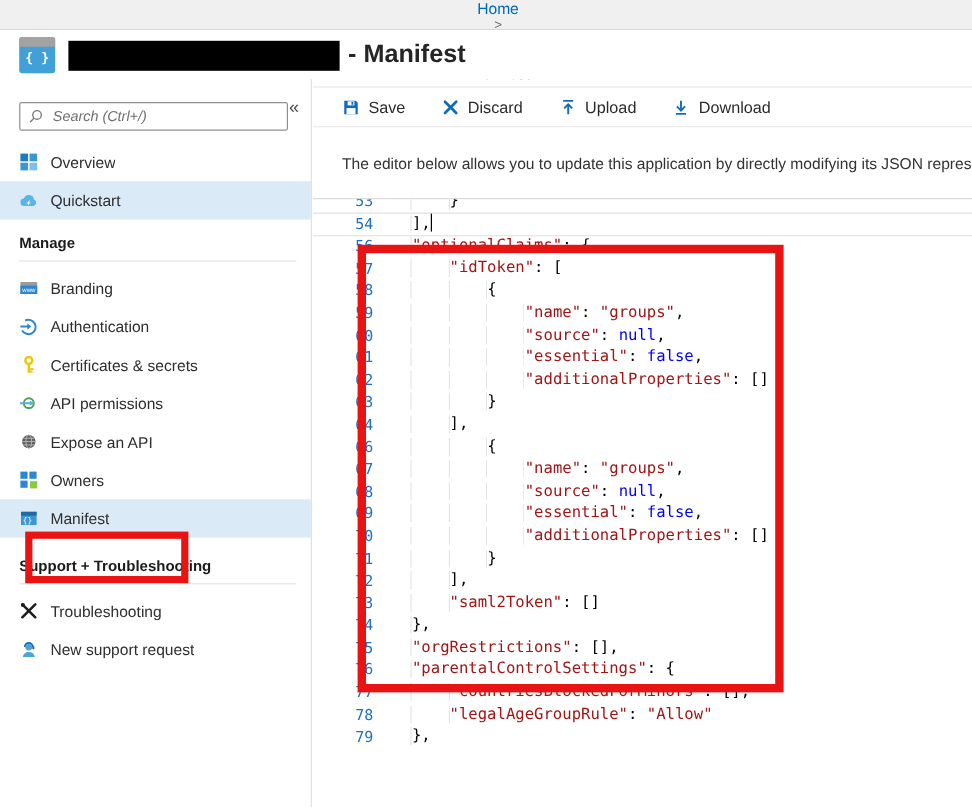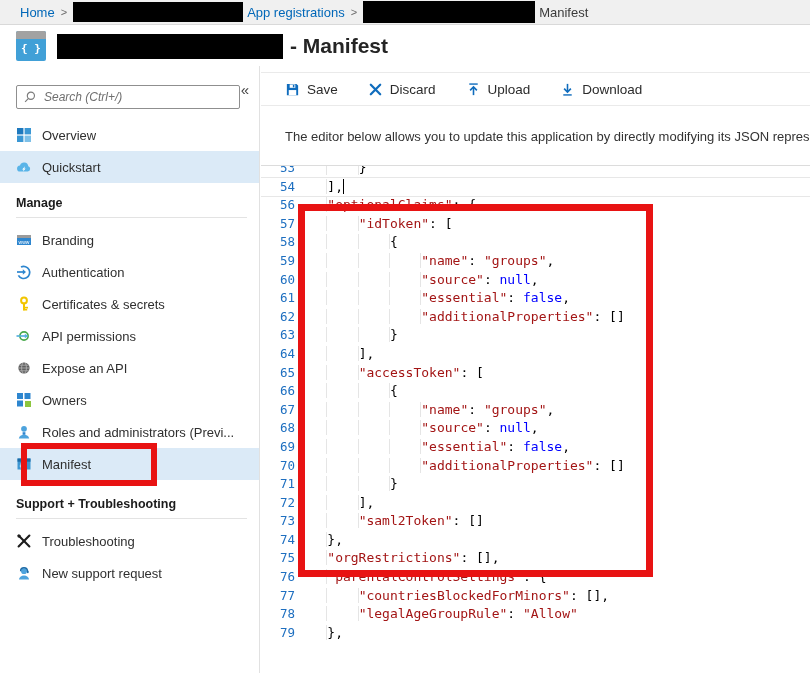--- a/index.html
+++ b/index.html
@@ -6,21 +6,21 @@
   body { background:#fff; }
   #app {
     position:relative; width:810px; height:673px; overflow:hidden;
     background:#fff; font-family:"Liberation Sans","DejaVu Sans",sans-serif;
     color:#323130; font-size:13px;
   }
   
   .breadcrumb {
     position:absolute; left:0; top:0; width:810px; height:25px;
     background:#f0f0f0; border-bottom:1px solid #d9d9d9;
-    display:flex; align-items:center; padding-left:20px; font-size:13px;
+    display:flex; align-items:center; padding-left:20px; font-size:13px;flex-direction:column;
   }
   .crumb-link { color:#0067b8; cursor:pointer; }
   .crumb-sep { color:#6b6b6b; font-size:11px; margin:0 6px; }
   .crumb-current { color:#3b3b3b; }
   .redact { background:#000; display:inline-block; }
   .redact-b1 { width:170px; height:20px; }
   .redact-b2 { width:172px; height:22px; }
   
   .page-header {
     position:absolute; left:0; top:26px; width:810px; height:40px;
@@ -87,21 +87,21 @@
   }
   .code-scroll { margin-top:-7px; }
   .code-row {
     display:flex; height:18.6px; line-height:18.6px;
     font-family:"DejaVu Sans Mono","Liberation Mono",monospace; font-size:13px;
     white-space:pre;
   }
   .code-row.current { box-shadow:0 1px 0 #e7e7e7, 0 -1px 0 #e7e7e7; }
   .gutter {
     width:35px; flex:none; text-align:right; padding-right:1px;
-    color:#1e6fc0; font-size:12.5px;
+    color:#1e6fc0; font-size:12.5px;margin-left:16px;
   }
   .code { flex:1; }
   .ind { box-shadow:inset -1px 0 0 #e5e5e5; }
   .tk-p { color:#000; }
   .tk-s { color:#a31515; }
   .tk-v { color:#0000ff; }
   .cursor { display:inline-block; width:1.5px; height:15px; background:#000; vertical-align:-3px; }
   
   .anno { position:absolute; border-style:solid; border-color:#e81313; pointer-events:none; }
   .anno-code { left:298px; top:204px; width:355px; height:373px; border-width:7px; }
@@ -220,30 +220,20 @@
       <div class="nav-item">
         <span class="nav-icon">
             <svg viewBox="0 0 16 16">
               <rect x="1" y="1" width="6" height="6" fill="#2e86cf"></rect>
               <rect x="8.5" y="1" width="6" height="6" fill="#2e86cf"></rect>
               <rect x="1" y="8.5" width="6" height="6" fill="#2e86cf"></rect>
               <rect x="9" y="9" width="6" height="6" fill="#8dc63f"></rect>
             </svg>
           </span>
         <span class="nav-label">Owners</span>
-      </div>
-      <div class="nav-item">
-        <span class="nav-icon">
-            <svg viewBox="0 0 16 16">
-              <circle cx="8" cy="4.8" r="2.9" fill="#4da3dd"></circle>
-              <path d="M2.8 14.5a5.3 4.6 0 0 1 10.4 0z" fill="#4da3dd"></path>
-              <rect x="6.6" y="8.2" width="2.8" height="2.6" fill="#2e86cf"></rect>
-            </svg>
-          </span>
-        <span class="nav-label">Roles and administrators (Previ...</span>
       </div>
       <div class="nav-item selected">
         <span class="nav-icon">
             <svg viewBox="0 0 16 16">
               <rect x="1.5" y="2.5" width="13" height="11" fill="#3d96d2"></rect>
               <rect x="1.5" y="2.5" width="13" height="3.2" fill="#1c6aa6"></rect>
               <text x="3" y="11.8" font-size="6.5" fill="#fff" font-family="monospace">{}</text>
             </svg>
           </span>
         <span class="nav-label">Manifest</span>
@@ -318,21 +308,20 @@
         <div class="code-row current"><div class="gutter">54</div><div class="code"><span class="ind">    </span><span class="tk-p">],</span><span class="cursor"></span></div></div>
         <div class="code-row"><div class="gutter">56</div><div class="code"><span class="ind">    </span><span class="tk-s">"optionalClaims"</span><span class="tk-p">: {</span></div></div>
         <div class="code-row"><div class="gutter">57</div><div class="code"><span class="ind">    </span><span class="ind">    </span><span class="tk-s">"idToken"</span><span class="tk-p">: [</span></div></div>
         <div class="code-row"><div class="gutter">58</div><div class="code"><span class="ind">    </span><span class="ind">    </span><span class="ind">    </span><span class="tk-p">{</span></div></div>
         <div class="code-row"><div class="gutter">59</div><div class="code"><span class="ind">    </span><span class="ind">    </span><span class="ind">    </span><span class="ind">    </span><span class="tk-s">"name"</span><span class="tk-p">: </span><span class="tk-s">"groups"</span><span class="tk-p">,</span></div></div>
         <div class="code-row"><div class="gutter">60</div><div class="code"><span class="ind">    </span><span class="ind">    </span><span class="ind">    </span><span class="ind">    </span><span class="tk-s">"source"</span><span class="tk-p">: </span><span class="tk-v">null</span><span class="tk-p">,</span></div></div>
         <div class="code-row"><div class="gutter">61</div><div class="code"><span class="ind">    </span><span class="ind">    </span><span class="ind">    </span><span class="ind">    </span><span class="tk-s">"essential"</span><span class="tk-p">: </span><span class="tk-v">false</span><span class="tk-p">,</span></div></div>
         <div class="code-row"><div class="gutter">62</div><div class="code"><span class="ind">    </span><span class="ind">    </span><span class="ind">    </span><span class="ind">    </span><span class="tk-s">"additionalProperties"</span><span class="tk-p">: []</span></div></div>
         <div class="code-row"><div class="gutter">63</div><div class="code"><span class="ind">    </span><span class="ind">    </span><span class="ind">    </span><span class="tk-p">}</span></div></div>
         <div class="code-row"><div class="gutter">64</div><div class="code"><span class="ind">    </span><span class="ind">    </span><span class="tk-p">],</span></div></div>
-        <div class="code-row"><div class="gutter">65</div><div class="code"><span class="ind">    </span><span class="ind">    </span><span class="tk-s">"accessToken"</span><span class="tk-p">: [</span></div></div>
         <div class="code-row"><div class="gutter">66</div><div class="code"><span class="ind">    </span><span class="ind">    </span><span class="ind">    </span><span class="tk-p">{</span></div></div>
         <div class="code-row"><div class="gutter">67</div><div class="code"><span class="ind">    </span><span class="ind">    </span><span class="ind">    </span><span class="ind">    </span><span class="tk-s">"name"</span><span class="tk-p">: </span><span class="tk-s">"groups"</span><span class="tk-p">,</span></div></div>
         <div class="code-row"><div class="gutter">68</div><div class="code"><span class="ind">    </span><span class="ind">    </span><span class="ind">    </span><span class="ind">    </span><span class="tk-s">"source"</span><span class="tk-p">: </span><span class="tk-v">null</span><span class="tk-p">,</span></div></div>
         <div class="code-row"><div class="gutter">69</div><div class="code"><span class="ind">    </span><span class="ind">    </span><span class="ind">    </span><span class="ind">    </span><span class="tk-s">"essential"</span><span class="tk-p">: </span><span class="tk-v">false</span><span class="tk-p">,</span></div></div>
         <div class="code-row"><div class="gutter">70</div><div class="code"><span class="ind">    </span><span class="ind">    </span><span class="ind">    </span><span class="ind">    </span><span class="tk-s">"additionalProperties"</span><span class="tk-p">: []</span></div></div>
         <div class="code-row"><div class="gutter">71</div><div class="code"><span class="ind">    </span><span class="ind">    </span><span class="ind">    </span><span class="tk-p">}</span></div></div>
         <div class="code-row"><div class="gutter">72</div><div class="code"><span class="ind">    </span><span class="ind">    </span><span class="tk-p">],</span></div></div>
         <div class="code-row"><div class="gutter">73</div><div class="code"><span class="ind">    </span><span class="ind">    </span><span class="tk-s">"saml2Token"</span><span class="tk-p">: []</span></div></div>
         <div class="code-row"><div class="gutter">74</div><div class="code"><span class="ind">    </span><span class="tk-p">},</span></div></div>
         <div class="code-row"><div class="gutter">75</div><div class="code"><span class="ind">    </span><span class="tk-s">"orgRestrictions"</span><span class="tk-p">: [],</span></div></div>

